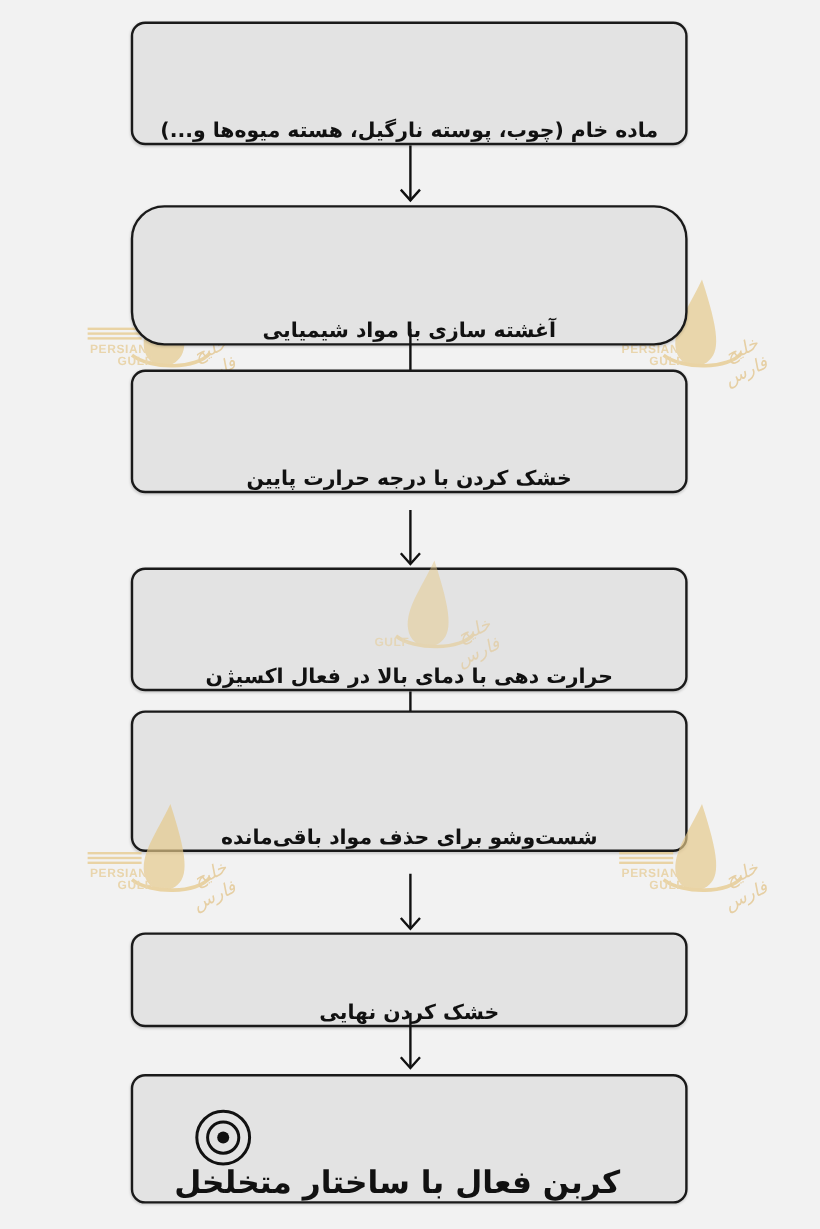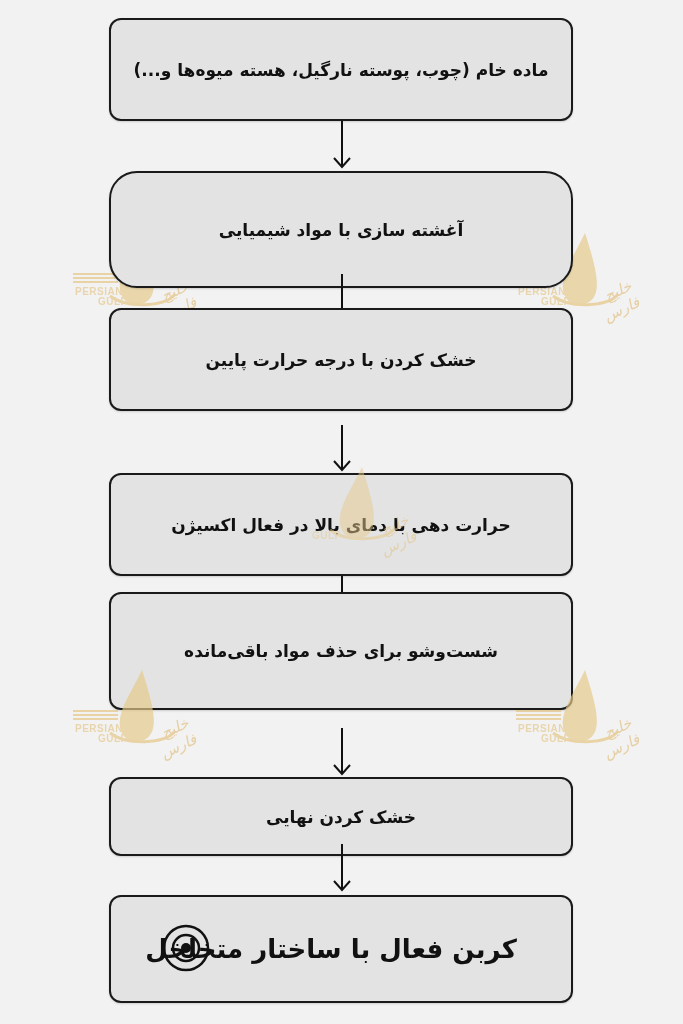--- a/index.html
+++ b/index.html
@@ -6,21 +6,21 @@
   body {
     width: 683px; height: 1024px; position: relative; overflow: hidden;
     background: #f2f2f2;
     font-family: "DejaVu Sans", sans-serif;
   }
   .box {
     position: absolute; left: 109px; width: 464px;
     background: #e3e3e3;
     border: 2.5px solid #1a1a1a; border-radius: 12px;
     box-sizing: border-box;
-    display: flex; align-items: center; justify-content: center;
+    display: flex; align-items: flex-end; justify-content: center;
     direction: rtl;
     box-shadow: 0 1px 2px rgba(0,0,0,0.15);
   }
   .box .label {
     font-weight: bold; font-size: 17px; color: #111;
     direction: rtl; white-space: nowrap;
   }
   .box.final .label { font-size: 26px; }
   .arrow { position: absolute; left: 333px; width: 18px; }
   .arrow svg { display: block; }

